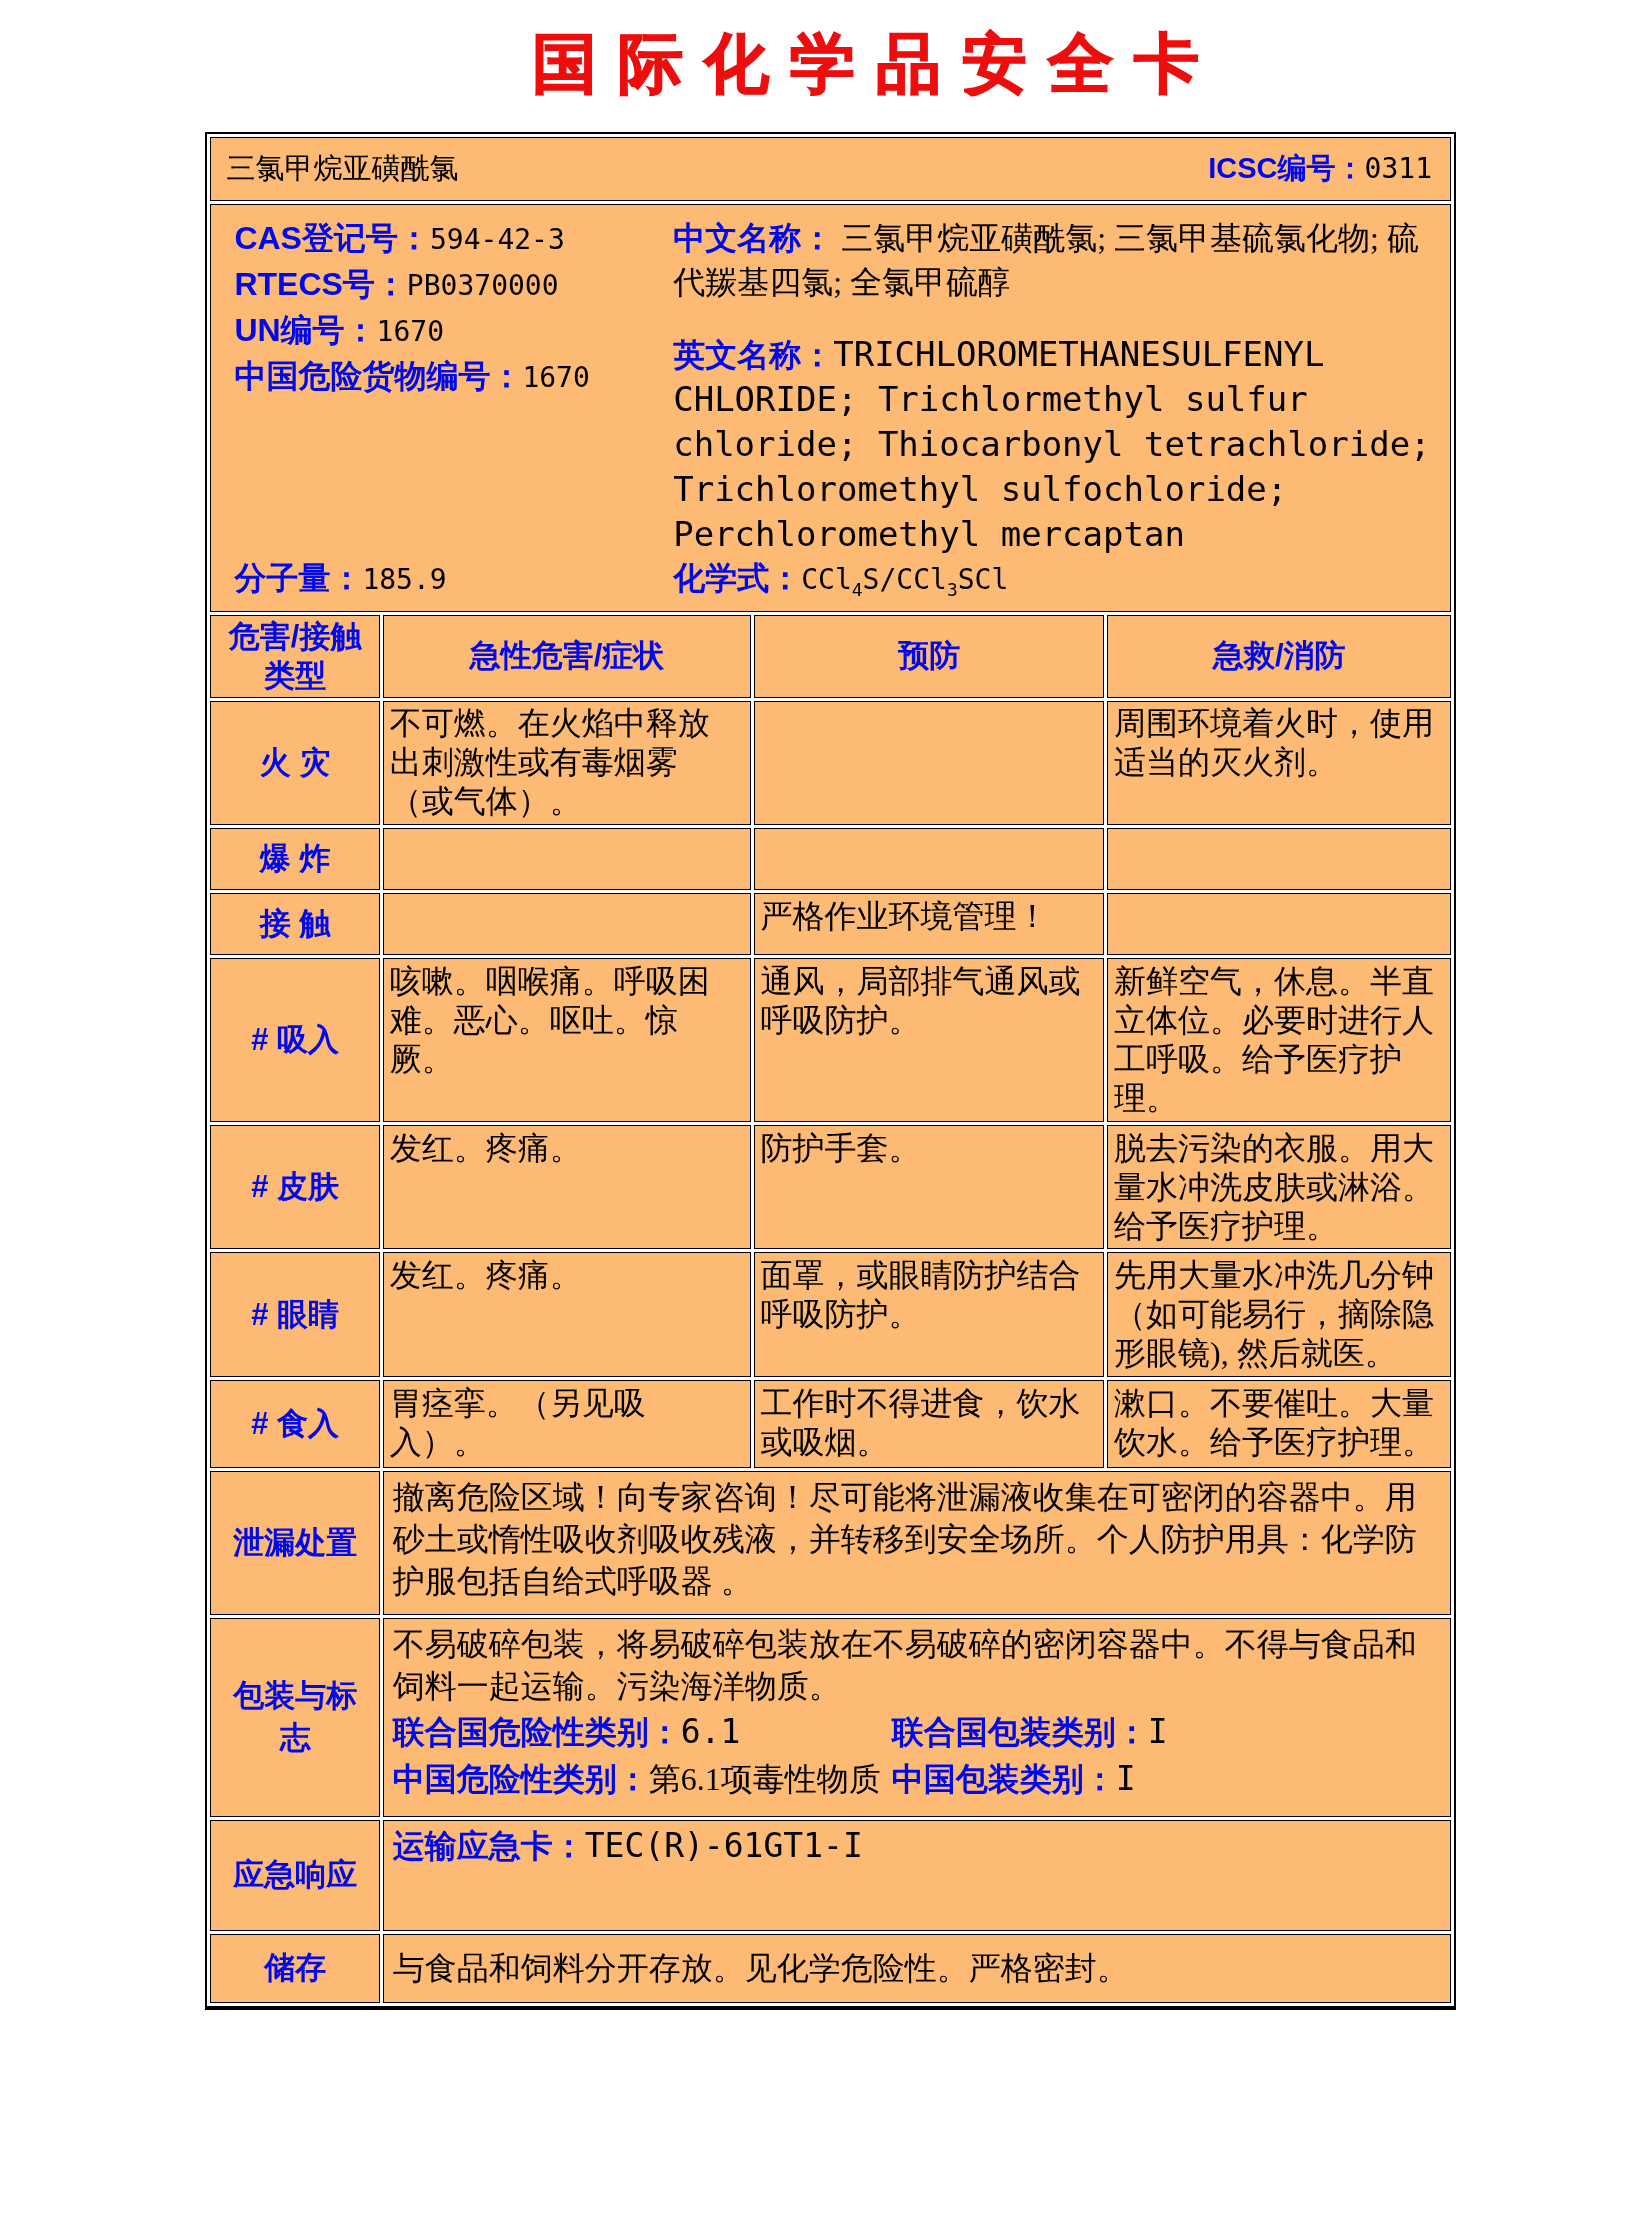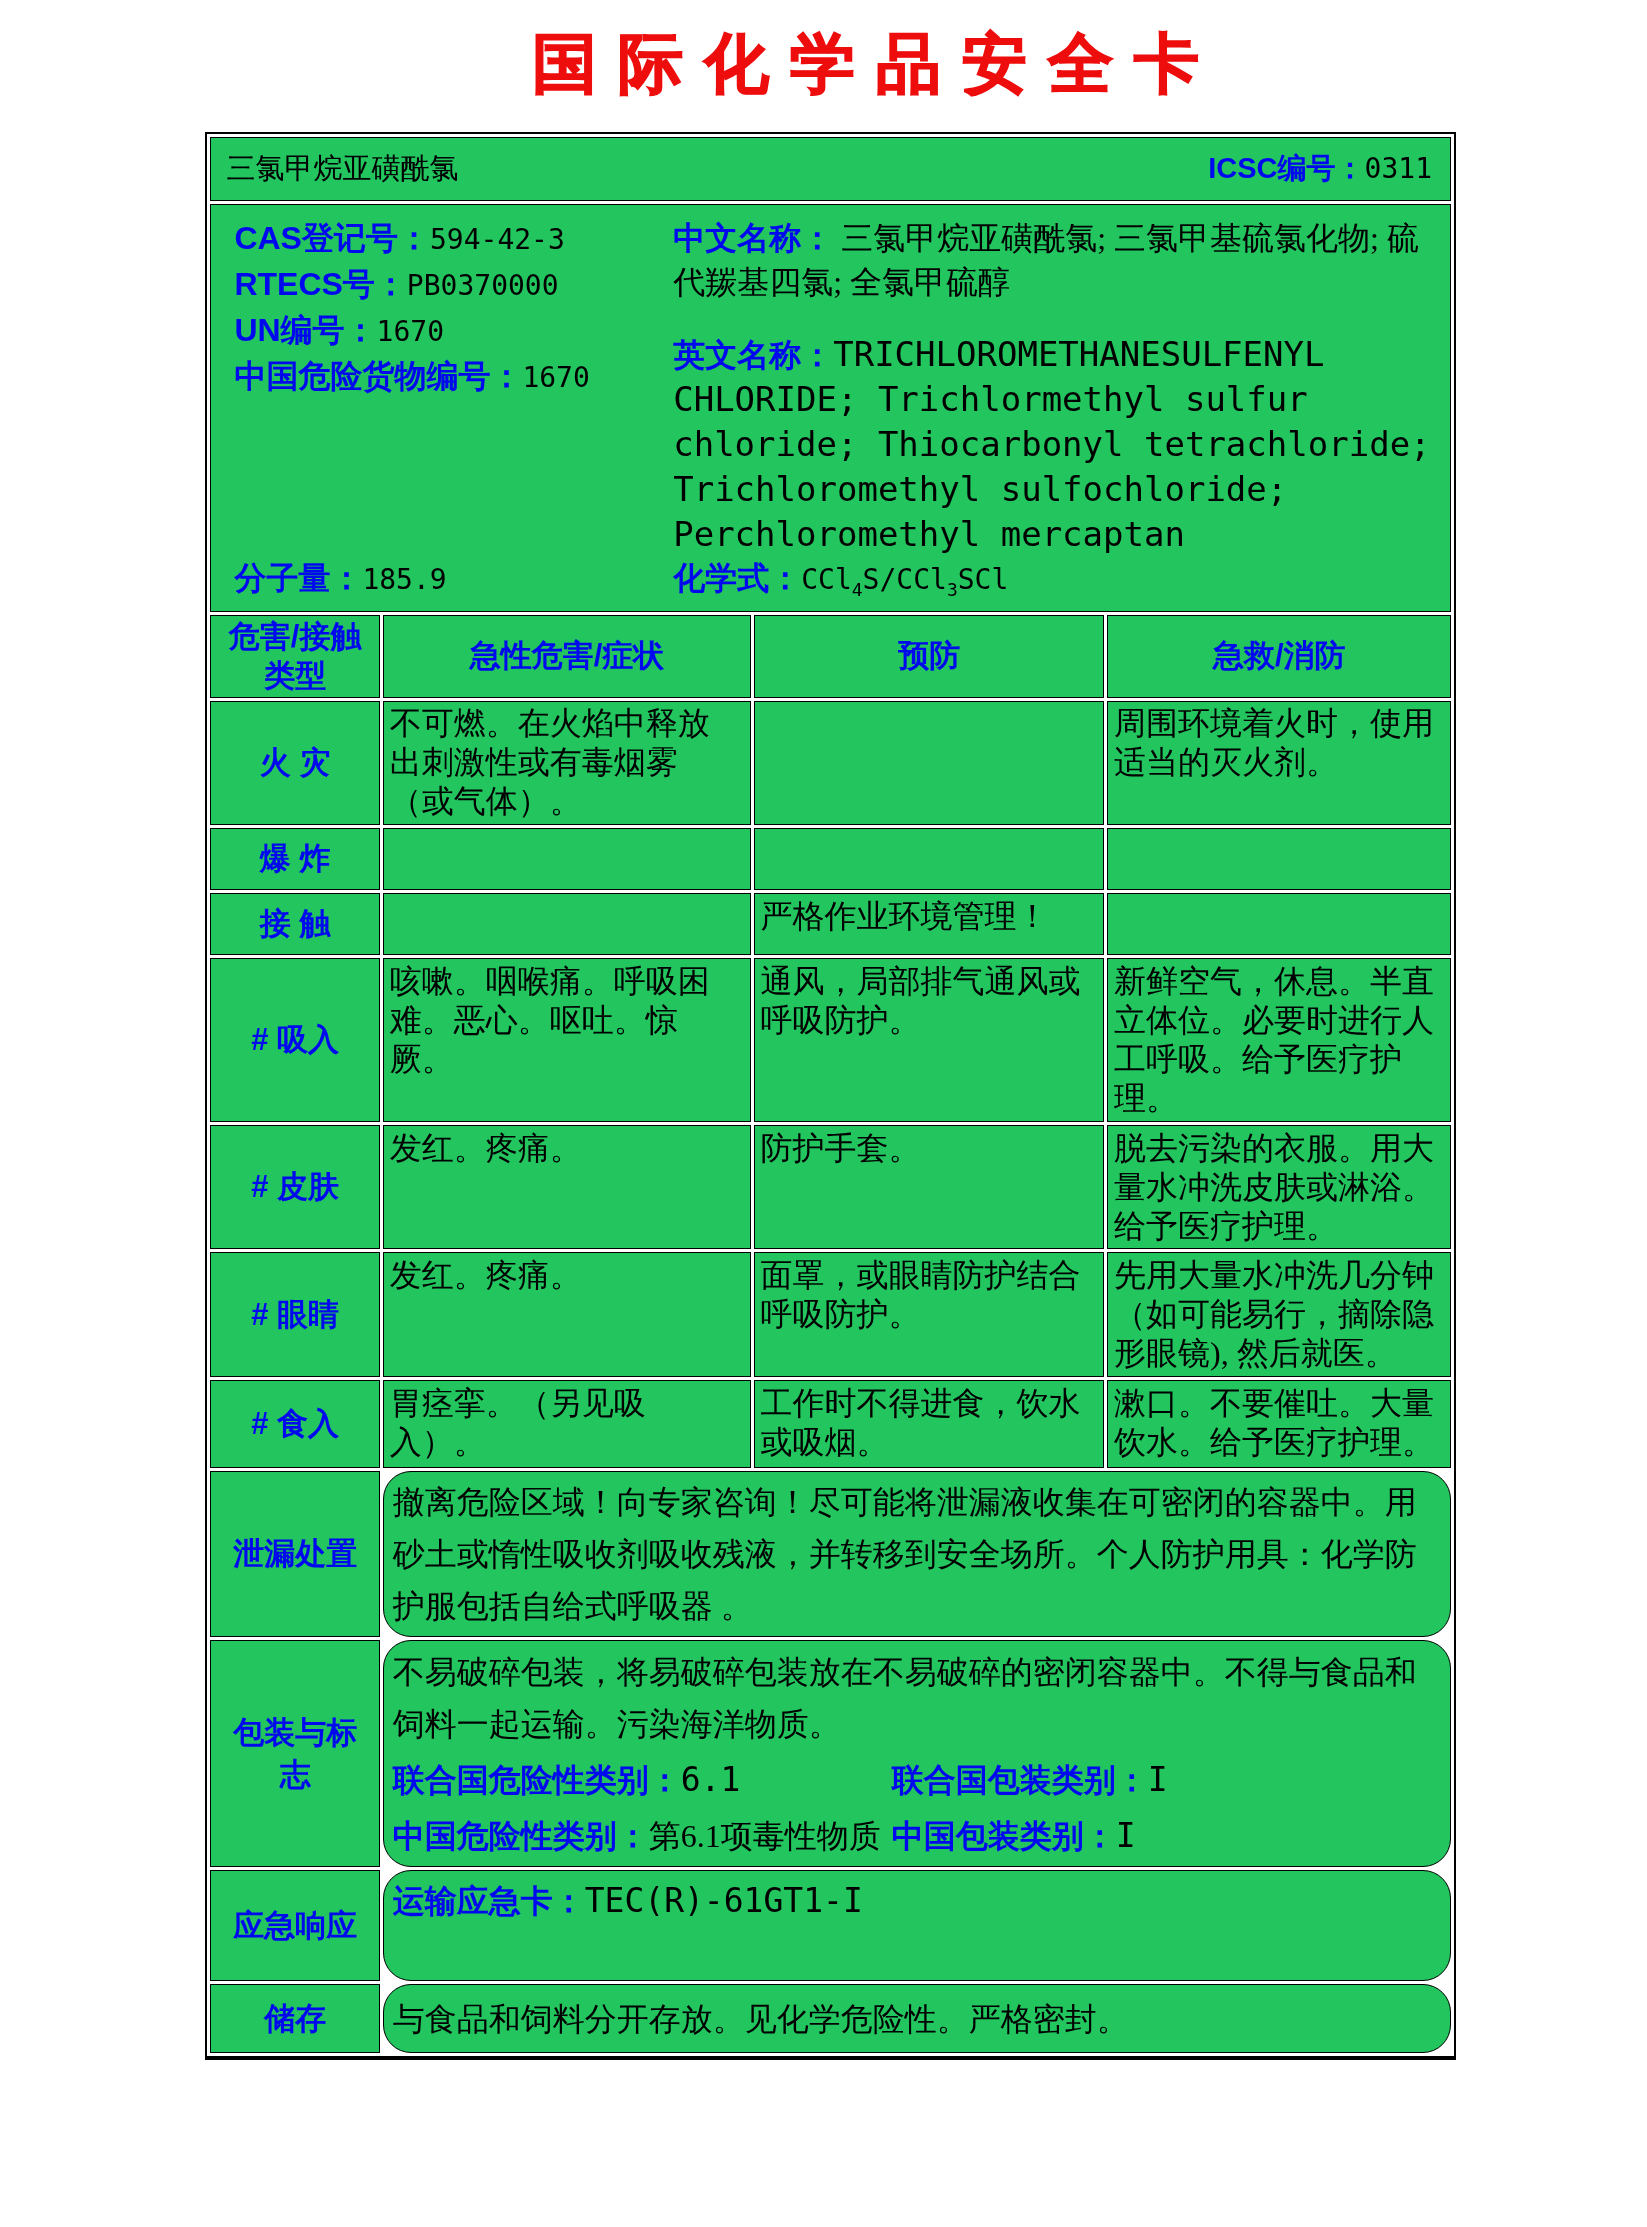--- a/index.html
+++ b/index.html
@@ -29,21 +29,21 @@
   
   table.card {
     margin: 24px 0 0 205px;
     width: 1251px;
     border: 2.1px solid #000;
     border-bottom-width: 4.9px;
     border-collapse: separate;
     border-spacing: 3.5px;
     table-layout: fixed;
   }
-  td { border: 1.4px solid #000; vertical-align: top; background: #22c55e; }
+  td { border: 1.4px solid #000; vertical-align: top; background: #fdba74; }
 
   col.c1 { width: 170px; }
   col.c2 { width: 367px; }
   col.c3 { width: 350px; }
   col.c4 { width: 343px; }
 
   .blue {
     color: #0008ee;
     font-weight: bold;
     font-family: "Liberation Sans", sans-serif;
@@ -89,21 +89,21 @@
   td.cell { font-size: 32px; line-height: 39px; padding: 2.8px 8.4px 2.8px 5.6px; }
   tr.r-fire td { height: 118px; }
   tr.r-expl td { height: 39px; }
   tr.r-cont td { height: 45px; }
   tr.r-inh  td { height: 154px; }
   tr.r-skin td { height: 116px; }
   tr.r-eye  td { height: 116px; }
   tr.r-ing  td { height: 88px; }
 
   
-  td.sect { font-size: 32px; line-height: 52px; padding: 4.2px 27px 4.2px 8.4px; border-radius: 28px; }
+  td.sect { font-size: 32px; line-height: 42px; padding: 4.2px 27px 4.2px 8.4px; }
   tr.r-spill td { height: 144px; }
   tr.r-pack  td { height: 199px; }
   tr.r-emer  td { height: 111px; }
   tr.r-stor  td { height: 69px; }
   .class-line { margin-top: 4.2px; display: flex; align-items: baseline; }
   .class-seg1 { width: 499px; }
   .sect .mono { font-size: 33px; }
   td.vmid { vertical-align: middle; }
 </style>
 </head>

